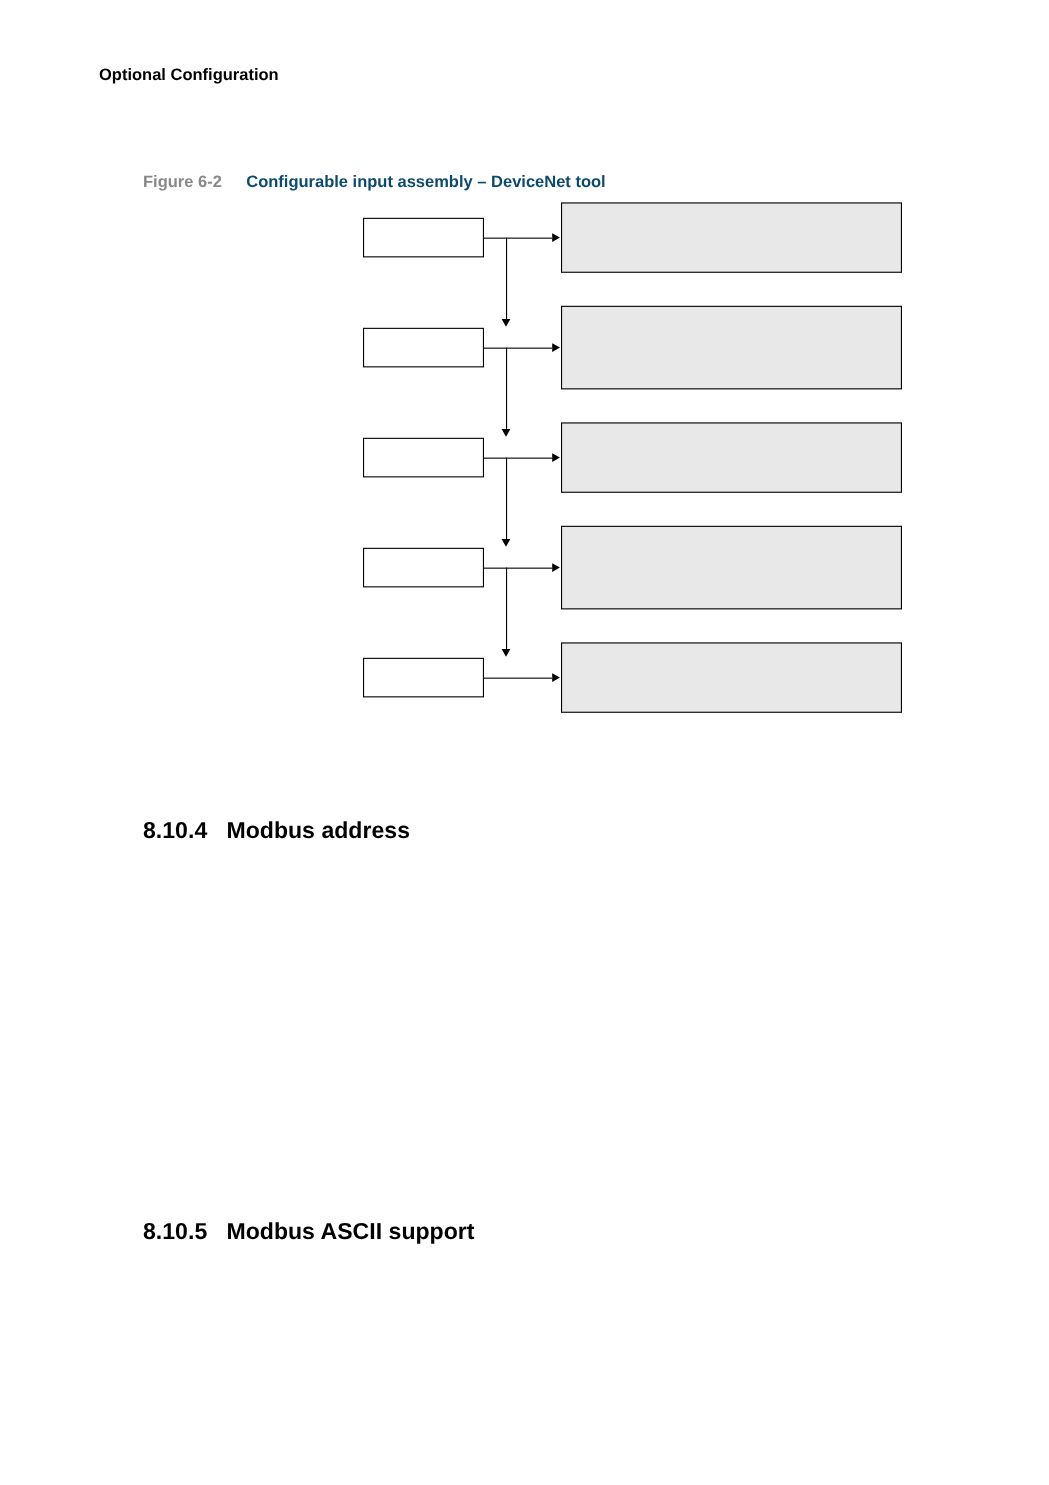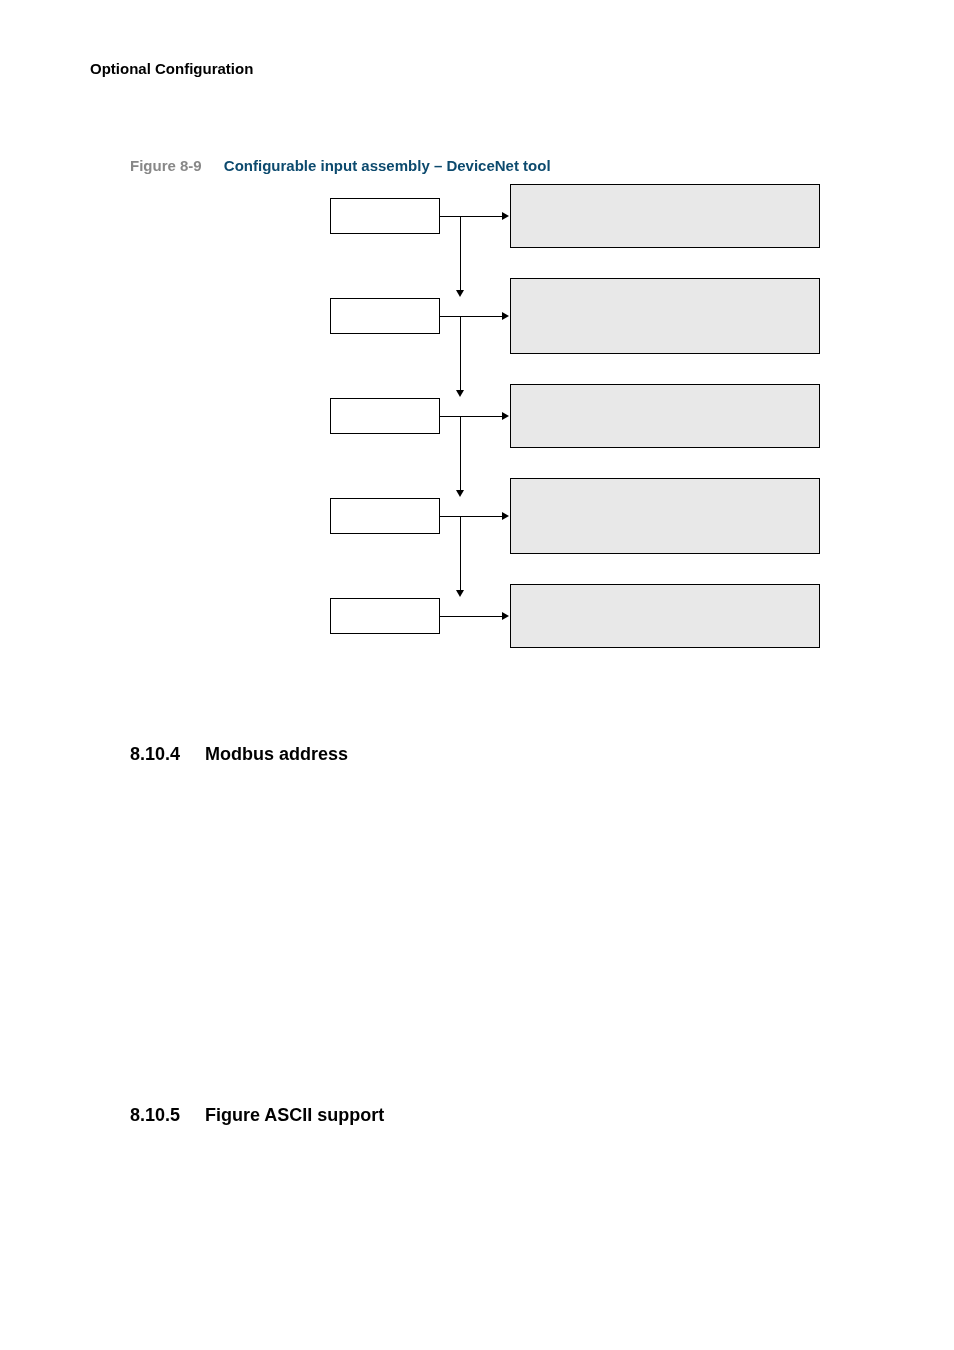--- a/index.html
+++ b/index.html
@@ -73,35 +73,35 @@
   }
   .hline { position: absolute; height: 1px; background: #000; }
   .vline { position: absolute; width: 1px; background: #000; }
   .section {
     margin-left: 40px;
     margin-right: 20px;
     margin-top: 30px;
   }
   .section-title {
     font-weight: bold;
-    font-size: 18px;
+    font-size: 21px;
     margin-bottom: 30px;
   }
   .section-title .num { display:inline-block; width:70px; }
   .bottom-spacer { height: 280px; }
 </style>
 </head>
 <body>
 
 <div class="page">
 
   <div class="page-header">Optional Configuration</div>
 
   <div class="figure-caption">
-    <span class="fignum">Figure 8-9</span>
+    <span class="fignum">Figure 6-2</span>
     <span class="figtitle">Configurable input assembly – DeviceNet tool</span>
   </div>
 
   <div class="diagram">
 
     <div class="slot-box" style="left:100px; top:14px;"></div>
     <div class="data-box" style="left:280px; top:0px; height:64px;"></div>
     <div class="hline" style="left:210px; top:32px; width:62px;"></div>
     <div class="arrow-head-right" style="left:272px; top:28px;"></div>
 
@@ -139,17 +139,17 @@
       <span class="num">8.10.4</span>
       <span>Modbus address</span>
     </div>
   </div>
 
   <div class="bottom-spacer"></div>
 
   <div class="section">
     <div class="section-title">
       <span class="num">8.10.5</span>
-      <span>Figure ASCII support</span>
+      <span>Modbus ASCII support</span>
     </div>
   </div>
 
 </div>
 
 </body></html>

